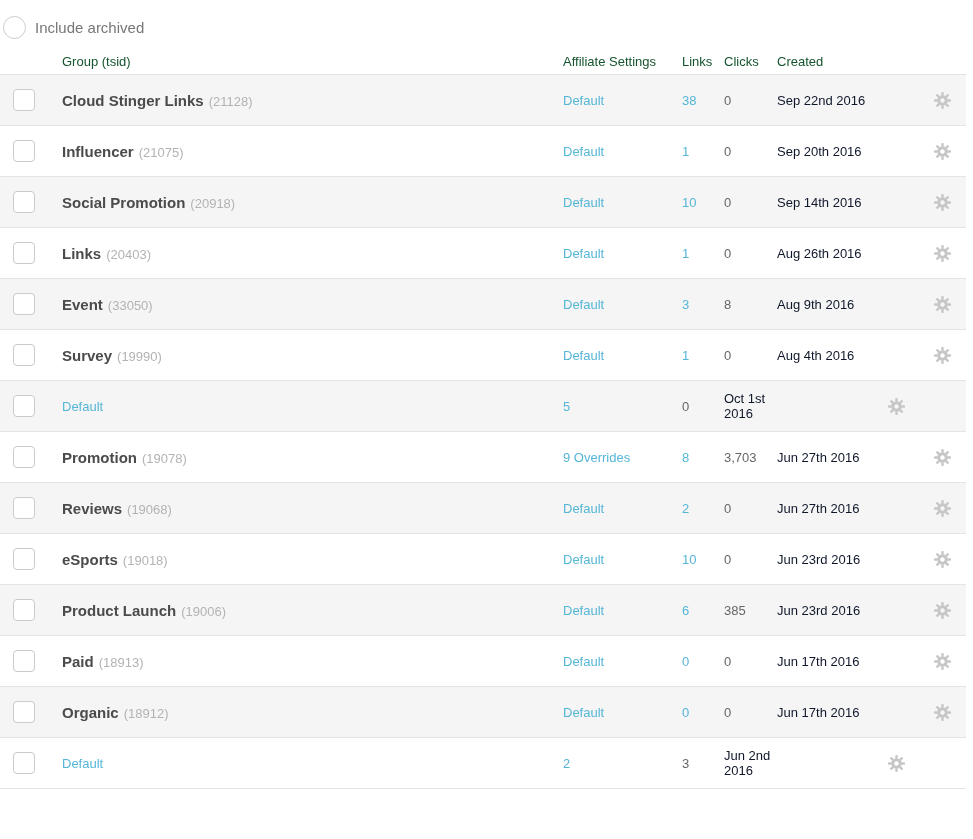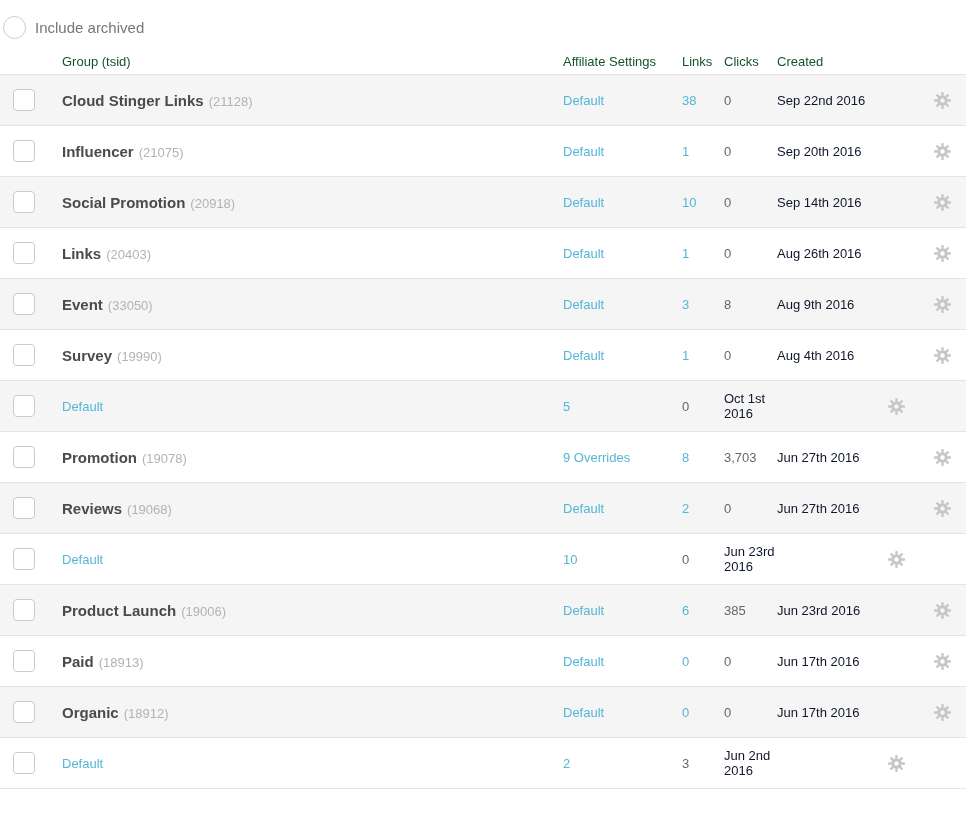--- a/index.html
+++ b/index.html
@@ -452,20 +452,26 @@
             <rect x="8.6" y="0" width="2.8" height="4.4" rx="0.8" transform="rotate(315 10 10)"></rect>
           </g>
         </svg>
       </span>
     </div>
   </div>
         <div class="row grid-cols">
     <div class="cell-checkbox">
       <div class="checkbox"></div>
     </div>
+    <div class="cell-group">
+      <div>
+        <span class="group-name">eSports</span><span class="group-tsid">(19018)</span>
+      </div>
+
+    </div>
     <div>
       <span class="link-text">Default</span>
     </div>
     <div>
       <span class="link-text">10</span>
     </div>
     <div class="cell-clicks">0</div>
     <div class="cell-created">Jun 23rd 2016</div>
     <div class="cell-gear">
       <span class="gear-btn">

